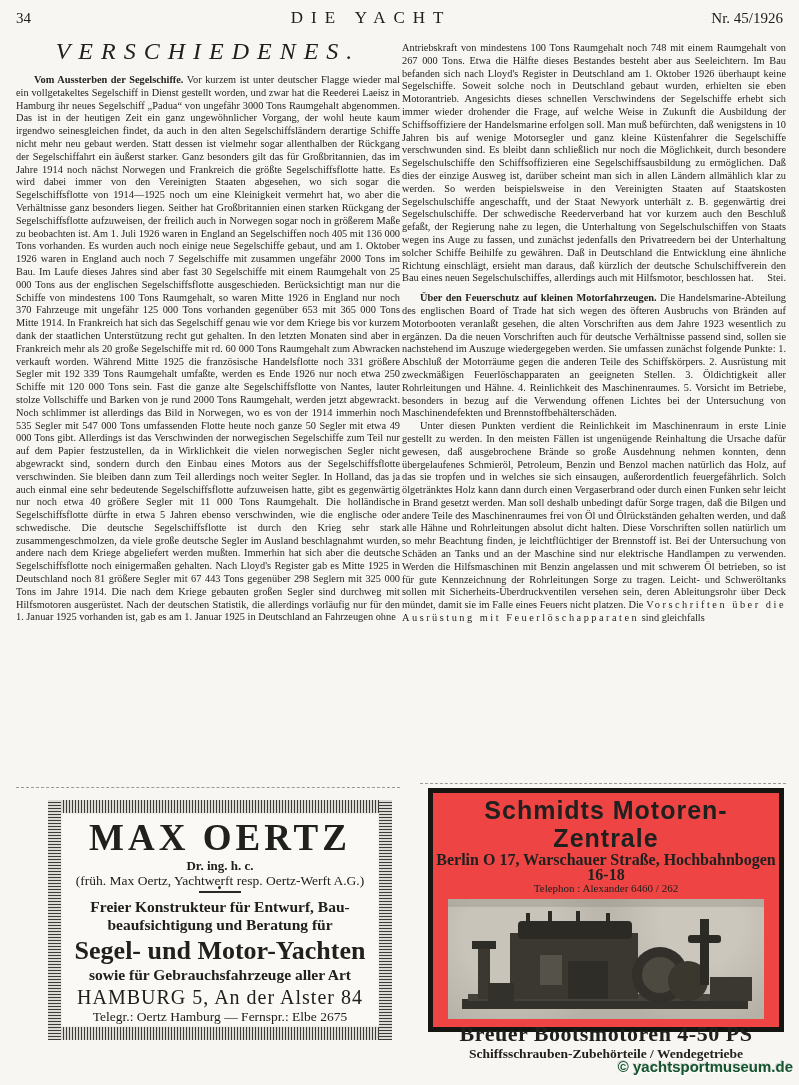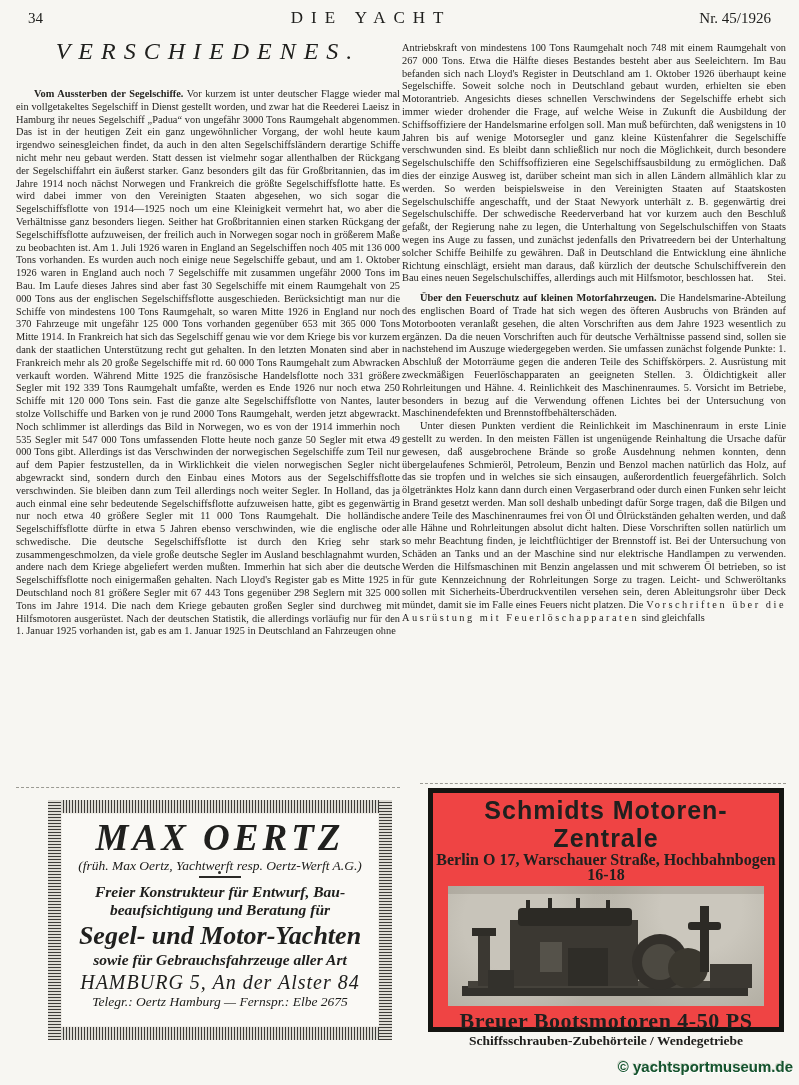--- a/index.html
+++ b/index.html
@@ -6,51 +6,51 @@
   body{
     width:799px;height:1085px;position:relative;overflow:hidden;
     background:#f7f6f2;
     font-family:"Liberation Serif","DejaVu Serif",serif;
     color:#20201e;
   }
   
   .page-header{
     position:absolute;top:8px;left:0;right:0;
     display:flex;justify-content:space-between;align-items:baseline;
-    padding:0 28px;font-size:15px;
+    padding:0 16px;font-size:15px;
   }
   .page-number{font-size:15px;}
   .journal-title{letter-spacing:8px;font-size:17px;}
   .issue-number{font-size:15px;}
   
   .section-title{
     position:absolute;top:38px;left:16px;width:384px;
     text-align:center;font-style:italic;font-size:24px;letter-spacing:8px;
     white-space:nowrap;
   }
   
   .col{
     position:absolute;width:384px;overflow:hidden;
     font-size:10.35px;line-height:12.8px;text-align:justify;
     color:#262522;
   }
-  .col-left{left:16px;top:88px;height:712px;font-family:Liberation Serif, serif;}
+  .col-left{left:16px;top:74px;height:712px;font-family:Liberation Serif, serif;}
   .col-right{left:402px;top:42px;height:744px;}
   .body-par{margin:0;text-indent:18px;}
   .body-par.no-indent{text-indent:0;}
   .body-par.gap{margin-top:7px;}
   .lead{font-weight:bold;}
   .sig{float:right;font-weight:normal;}
   .spaced{letter-spacing:2.5px;}
   
   .rule{position:absolute;border-top:1px dashed #9b9a93;height:0;}
   .rule-left{left:16px;top:787px;width:384px;}
   .rule-right{left:420px;top:783px;width:366px;}
   
-  .oertz-ad{position:absolute;left:48px;top:800px;width:344px;height:240px;font-style:italic;}
+  .oertz-ad{position:absolute;left:48px;top:800px;width:344px;height:240px;}
   .hatch{position:absolute;}
   .hatch-h{left:0;width:344px;height:13px;
     background:repeating-linear-gradient(90deg,#3c3b38 0 1px,#dcdad4 1px 3px);}
   .hatch-top{top:0;}
   .hatch-bottom{bottom:0;}
   .hatch-v{top:0;width:13px;height:240px;
     background:repeating-linear-gradient(0deg,#3c3b38 0 1px,#dcdad4 1px 3px);}
   .hatch-left{left:0;}
   .hatch-right{right:0;}
   .oertz-inner{
@@ -126,34 +126,36 @@
 <div class="rule rule-left"></div>
 <div class="rule rule-right"></div>
 
 <div class="oertz-ad">
   <div class="hatch hatch-h hatch-top"></div>
   <div class="hatch hatch-h hatch-bottom"></div>
   <div class="hatch hatch-v hatch-left"></div>
   <div class="hatch hatch-v hatch-right"></div>
   <div class="oertz-inner">
     <div class="oertz-name">MAX OERTZ</div>
+    <div class="oertz-title">Dr. ing. h. c.</div>
     <div class="oertz-former">(früh. Max Oertz, Yachtwerft resp. Oertz-Werft A.G.)</div>
     <div class="oertz-divider"></div>
     <div class="oertz-role"><span>Freier Konstrukteur für Entwurf, Bau-</span><br>
       <span>beaufsichtigung und Beratung für</span></div>
     <div class="oertz-product">Segel- und Motor-Yachten</div>
     <div class="oertz-extra">sowie für Gebrauchsfahrzeuge aller Art</div>
     <div class="oertz-address">HAMBURG 5,  An der Alster 84</div>
     <div class="oertz-contact">Telegr.: Oertz Hamburg  —  Fernspr.: Elbe 2675</div>
   </div>
 </div>
 
 <div class="schmidts-ad">
   <div class="schmidts-name">Schmidts Motoren-Zentrale</div>
   <div class="schmidts-address">Berlin O 17, Warschauer Straße, Hochbahnbogen 16-18</div>
+  <div class="schmidts-phone">Telephon :  Alexander  6460 / 262</div>
   <div class="engine-photo">
     <svg width="316" height="120" viewBox="0 0 316 120">
       <rect x="0" y="0" width="316" height="120" fill="#b7b3a8" opacity="0.0"></rect>
       <rect x="14" y="100" width="286" height="10" fill="#33312c"></rect>
       <rect x="20" y="95" width="274" height="7" fill="#45423b"></rect>
       <rect x="62" y="34" width="128" height="66" fill="#3b3832"></rect>
       <rect x="70" y="22" width="114" height="18" rx="4" fill="#2c2a25"></rect>
       <rect x="78" y="14" width="4" height="10" fill="#2c2a25"></rect>
       <rect x="100" y="12" width="4" height="12" fill="#2c2a25"></rect>
       <rect x="128" y="12" width="4" height="12" fill="#2c2a25"></rect>

